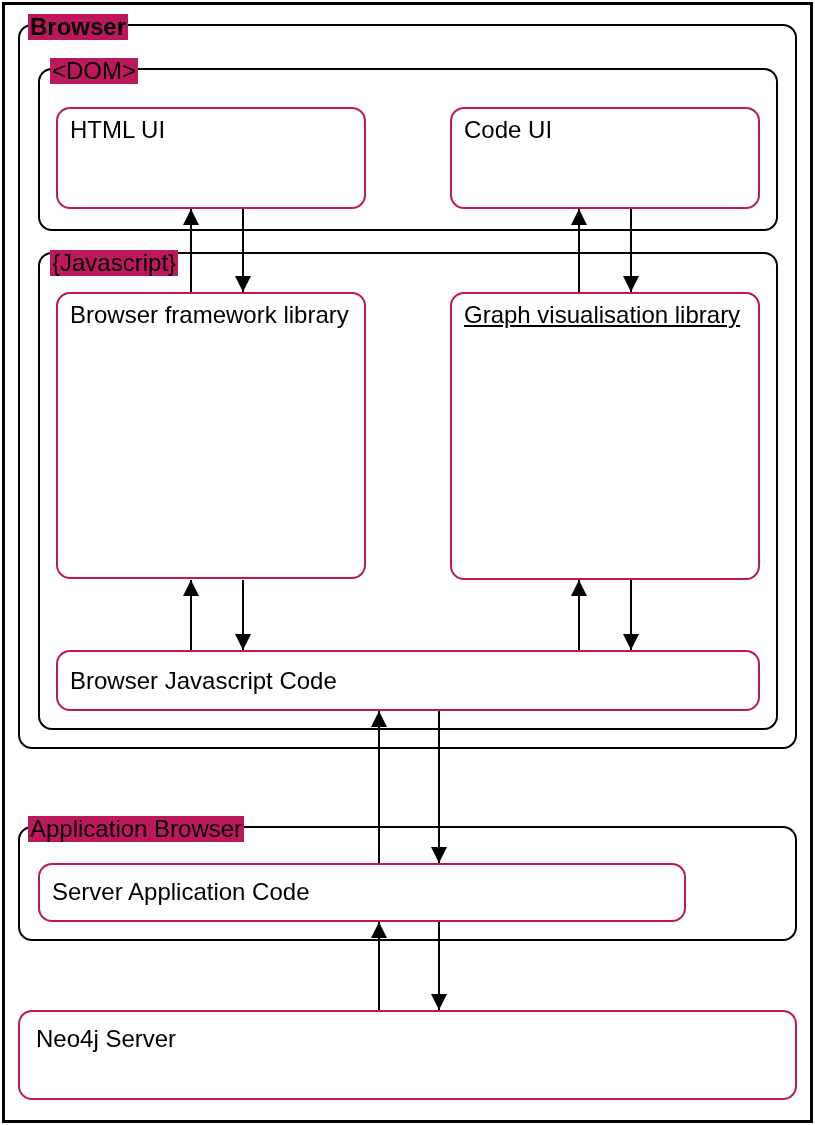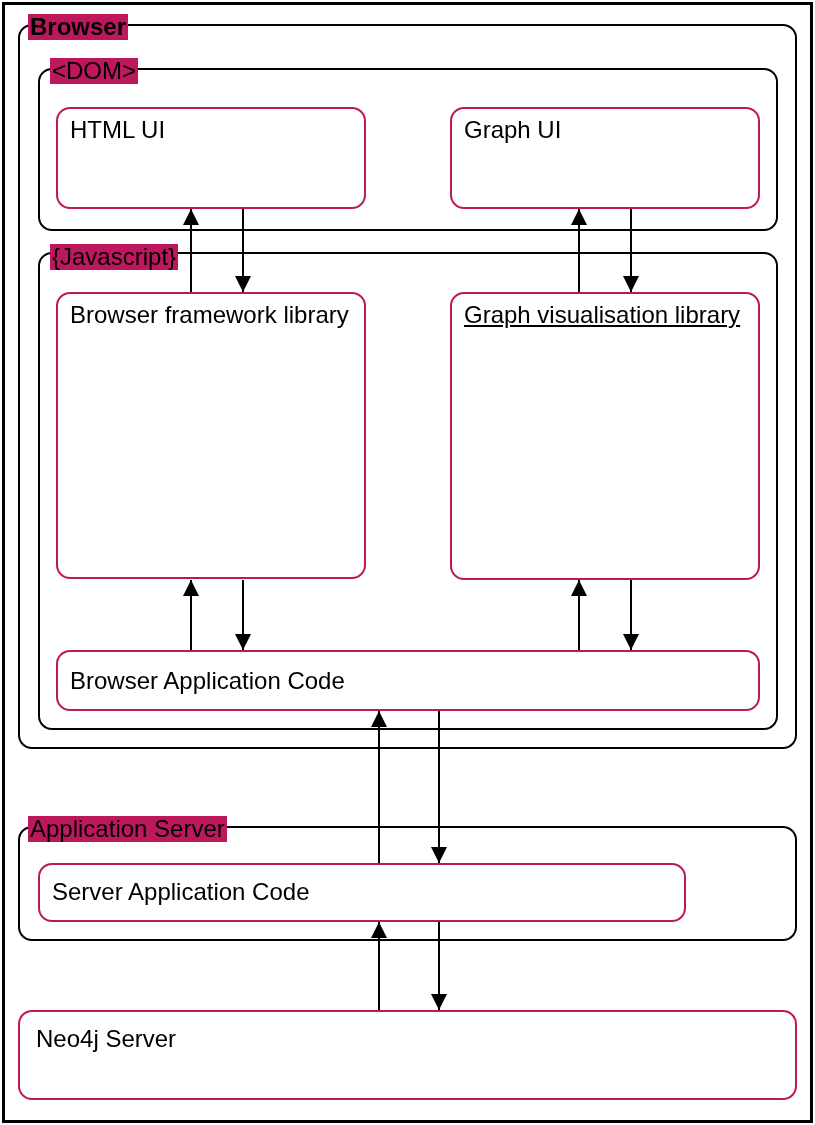--- a/index.html
+++ b/index.html
@@ -78,40 +78,40 @@
   <span class="label" style="left:28px; top:14px; font-weight:bold;">Browser</span>
 
   <div class="box container-box" style="left:38px; top:68px; width:740px; height:163px;"></div>
   <span class="label" style="left:50px; top:58px;">&lt;DOM&gt;</span>
 
   <div class="box node-box" style="left:56px; top:107px; width:310px; height:102px;">
     <span class="inner-label" style="left:12px; top:8px;">HTML UI</span>
   </div>
 
   <div class="box node-box" style="left:450px; top:107px; width:310px; height:102px;">
-    <span class="inner-label" style="left:12px; top:8px;">Graph UI</span>
+    <span class="inner-label" style="left:12px; top:8px;">Code UI</span>
   </div>
 
   <div class="box container-box" style="left:38px; top:252px; width:740px; height:478px;"></div>
-  <span class="label" style="left:50px; top:244px;">{Javascript}</span>
+  <span class="label" style="left:50px; top:250px;">{Javascript}</span>
 
   <div class="box node-box" style="left:56px; top:292px; width:310px; height:287px;">
     <span class="inner-label wrap" style="left:12px; top:8px; right:12px;">Browser framework library</span>
   </div>
 
   <div class="box node-box" style="left:450px; top:292px; width:310px; height:288px;">
     <span class="inner-label wrap" style="left:12px; top:8px; right:12px;text-decoration:underline;">Graph visualisation library</span>
   </div>
 
   <div class="box node-box" style="left:56px; top:650px; width:704px; height:61px;">
-    <span class="inner-label" style="left:12px; top:16px;">Browser Application Code</span>
+    <span class="inner-label" style="left:12px; top:16px;">Browser Javascript Code</span>
   </div>
 
   <div class="box container-box" style="left:18px; top:826px; width:779px; height:115px;"></div>
-  <span class="label" style="left:28px; top:816px;">Application Server</span>
+  <span class="label" style="left:28px; top:816px;">Application Browser</span>
 
   <div class="box node-box" style="left:38px; top:863px; width:648px; height:59px;">
     <span class="inner-label" style="left:12px; top:14px;">Server Application Code</span>
   </div>
 
   <div class="box node-box" style="left:18px; top:1010px; width:779px; height:90px;">
     <span class="inner-label" style="left:16px; top:14px;">Neo4j Server</span>
   </div>
 
   <div class="vline" style="left:190px; top:209px; height:83px;"></div>

